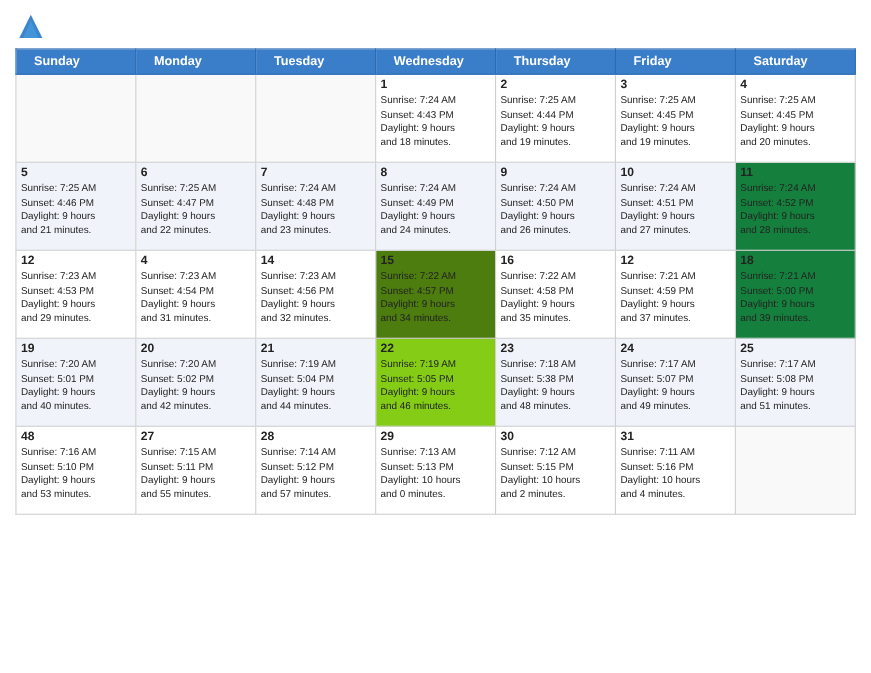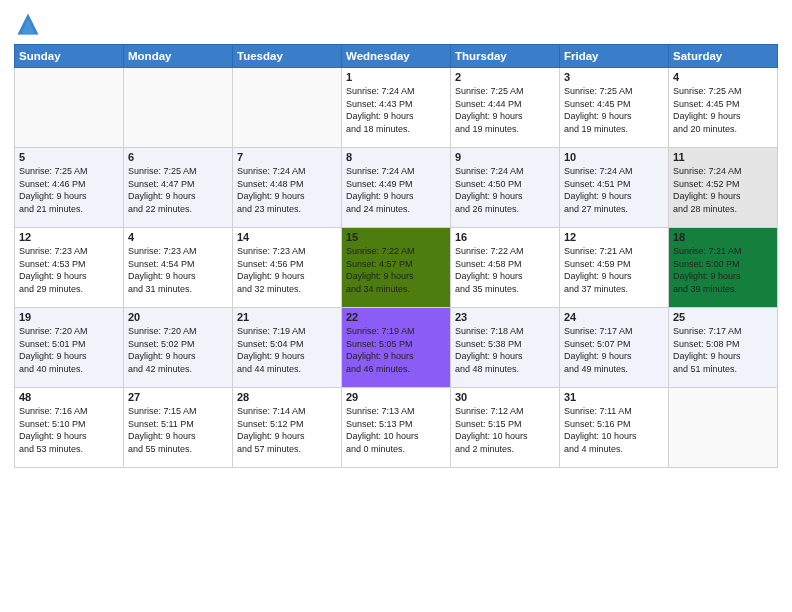--- a/index.html
+++ b/index.html
@@ -53,21 +53,21 @@
     .calendar {
       width: 100%;
       border-collapse: collapse;
       border: 1px solid #ccc;
     }
     .calendar th {
       background: #3a7dc9;
       color: #fff;
       font-size: 11.5px;
       font-weight: bold;
-      padding: 5px 4px;
+      padding: 5px 16px;
       text-align: left;
       border: 1px solid #2a6ab5;
     }
     .calendar td {
       vertical-align: top;
       padding: 3px 4px;
       border: 1px solid #d0d0d0;
       width: calc(100% / 7);
       height: 80px;
       font-size: 9.5px;
@@ -196,21 +196,21 @@
 Daylight: 9 hours
 and 26 minutes.</div>
           </td>
           <td style="background: rgb(240, 244, 250);">
             <span class="day-num">10</span>
             <div class="day-info" style="white-space: pre-line;">Sunrise: 7:24 AM
 Sunset: 4:51 PM
 Daylight: 9 hours
 and 27 minutes.</div>
           </td>
-          <td style="background: #e5e5e5;">
+          <td style="background: #15803d;">
             <span class="day-num">11</span>
             <div class="day-info" style="white-space: pre-line;">Sunrise: 7:24 AM
 Sunset: 4:52 PM
 Daylight: 9 hours
 and 28 minutes.</div>
           </td>
         </tr>
         <tr>
           <td style="background: rgb(255, 255, 255);">
             <span class="day-num">12</span>
@@ -277,21 +277,21 @@
 Daylight: 9 hours
 and 42 minutes.</div>
           </td>
           <td style="background: rgb(240, 244, 250);">
             <span class="day-num">21</span>
             <div class="day-info" style="white-space: pre-line;">Sunrise: 7:19 AM
 Sunset: 5:04 PM
 Daylight: 9 hours
 and 44 minutes.</div>
           </td>
-          <td style="background: #8b5cf6;">
+          <td style="background: #84cc16;">
             <span class="day-num">22</span>
             <div class="day-info" style="white-space: pre-line;">Sunrise: 7:19 AM
 Sunset: 5:05 PM
 Daylight: 9 hours
 and 46 minutes.</div>
           </td>
           <td style="background: rgb(240, 244, 250);">
             <span class="day-num">23</span>
             <div class="day-info" style="white-space: pre-line;">Sunrise: 7:18 AM
 Sunset: 5:38 PM

